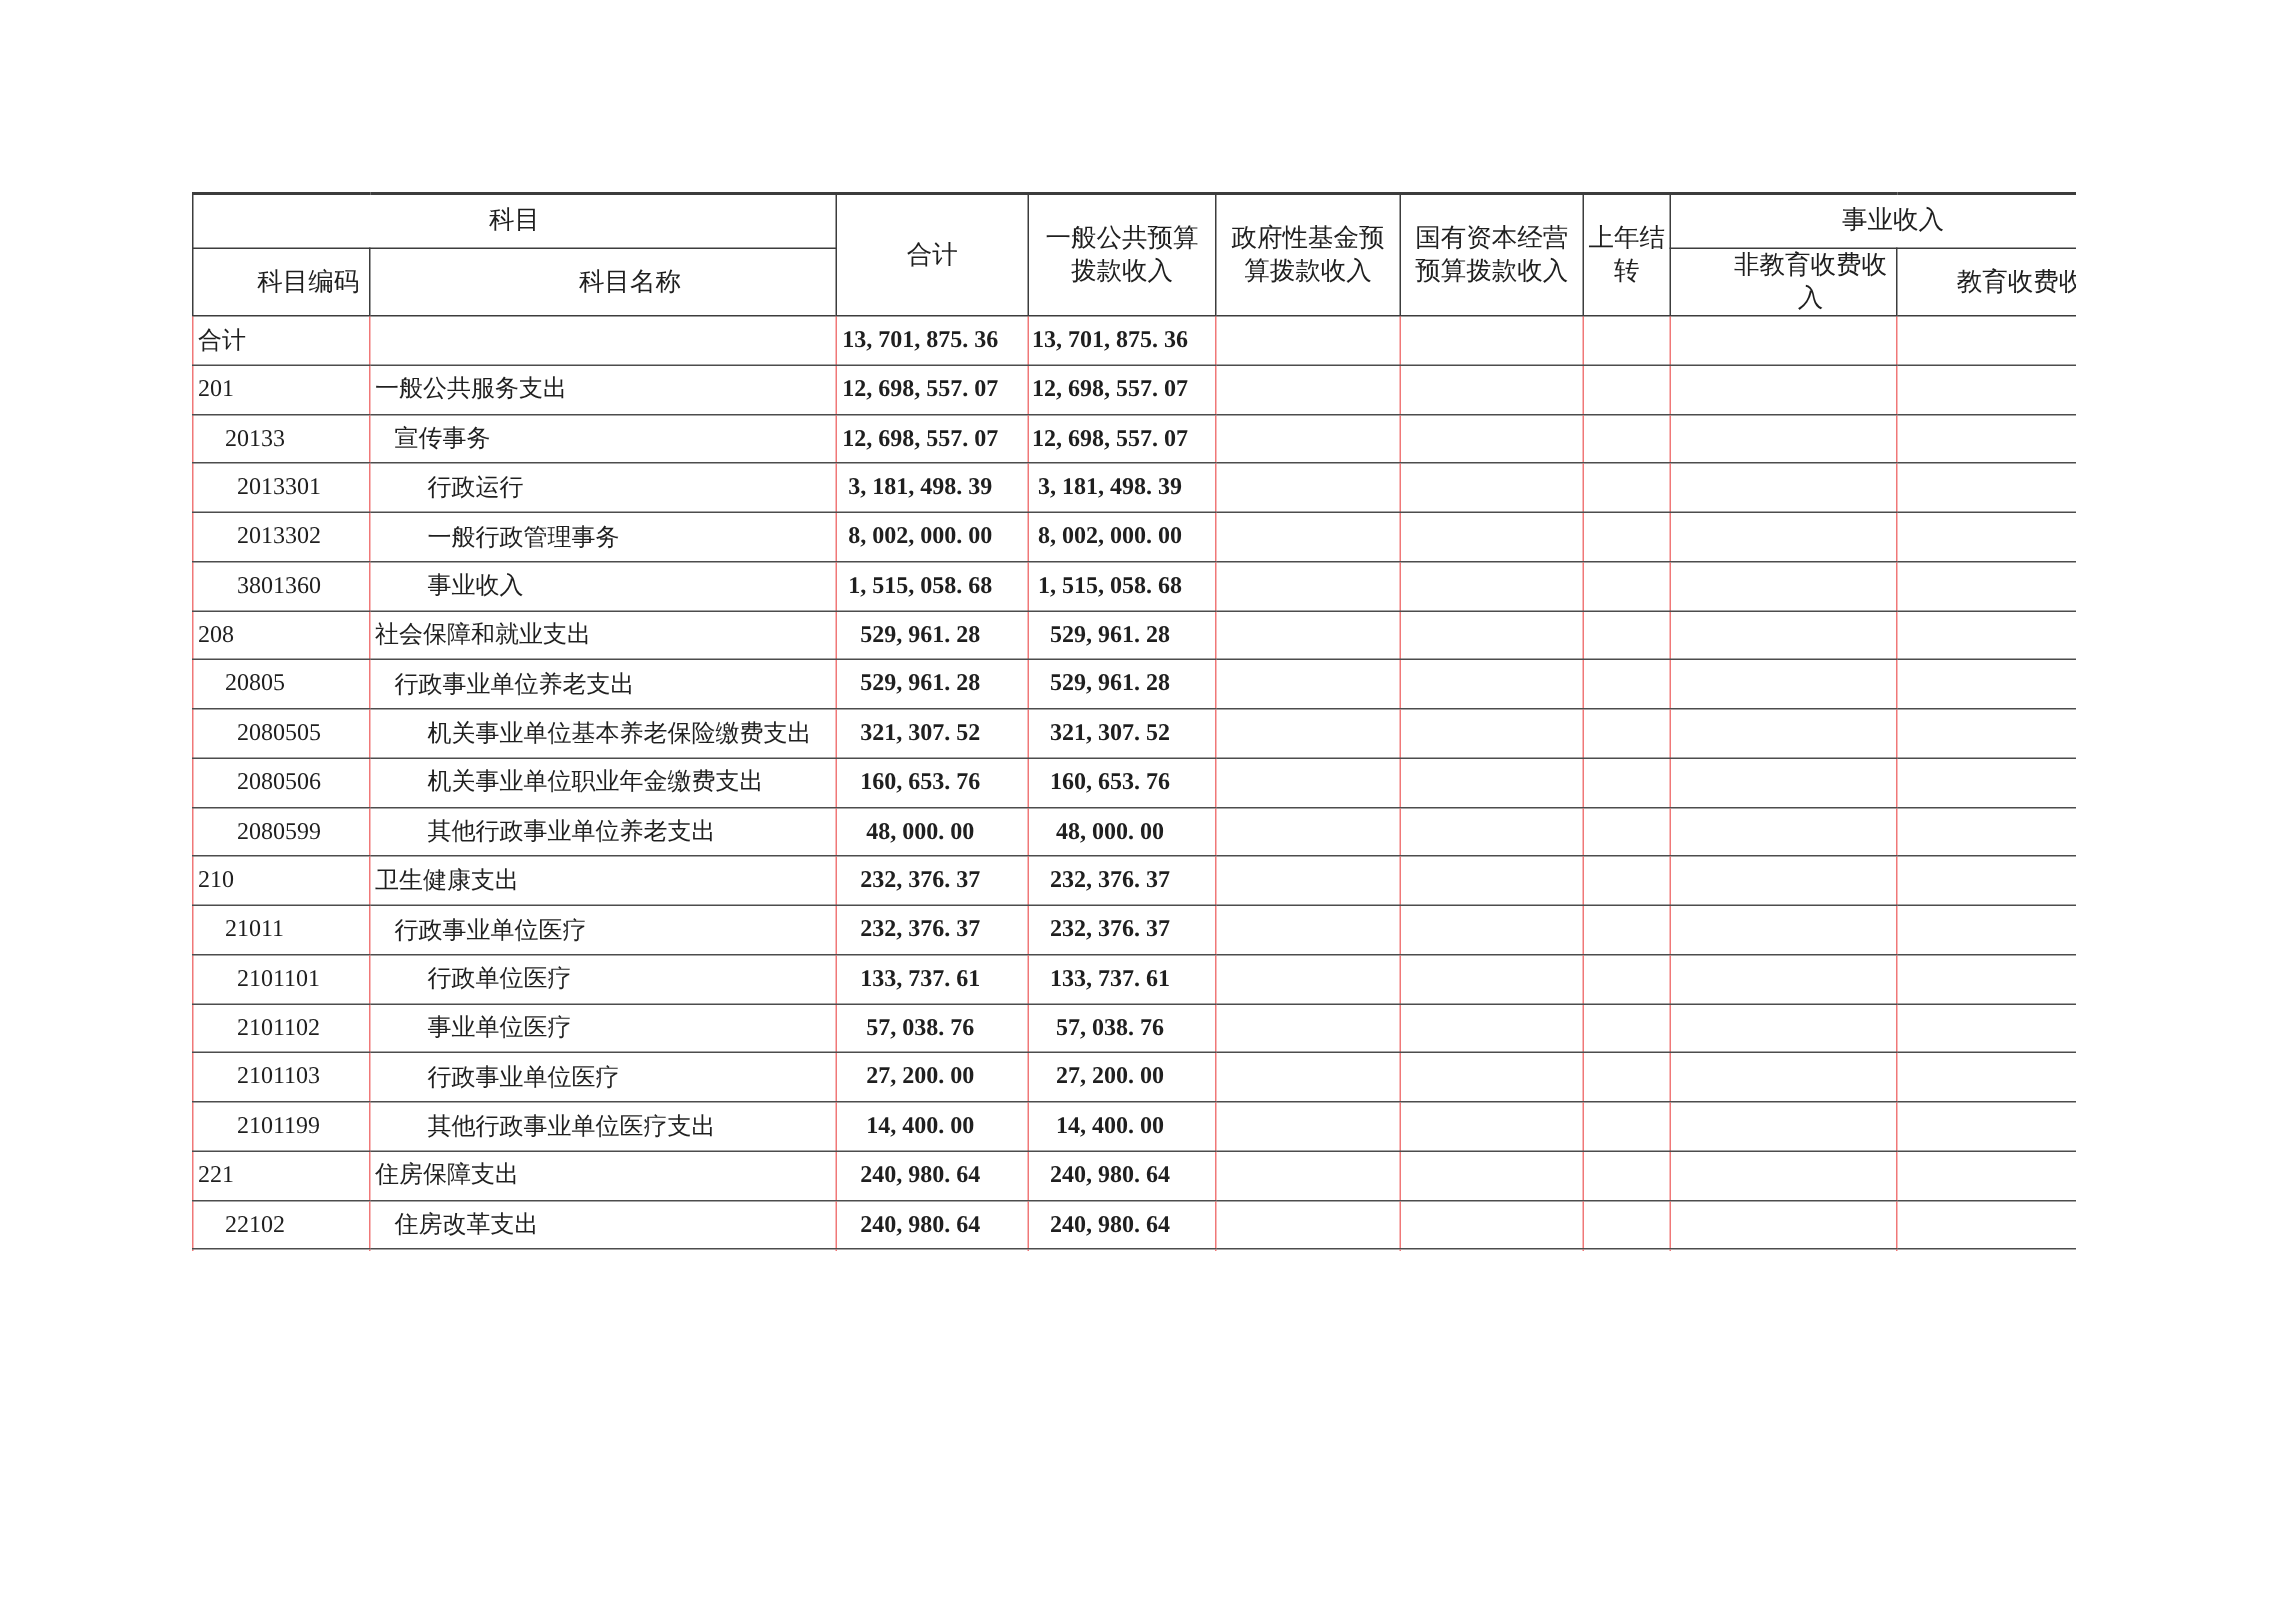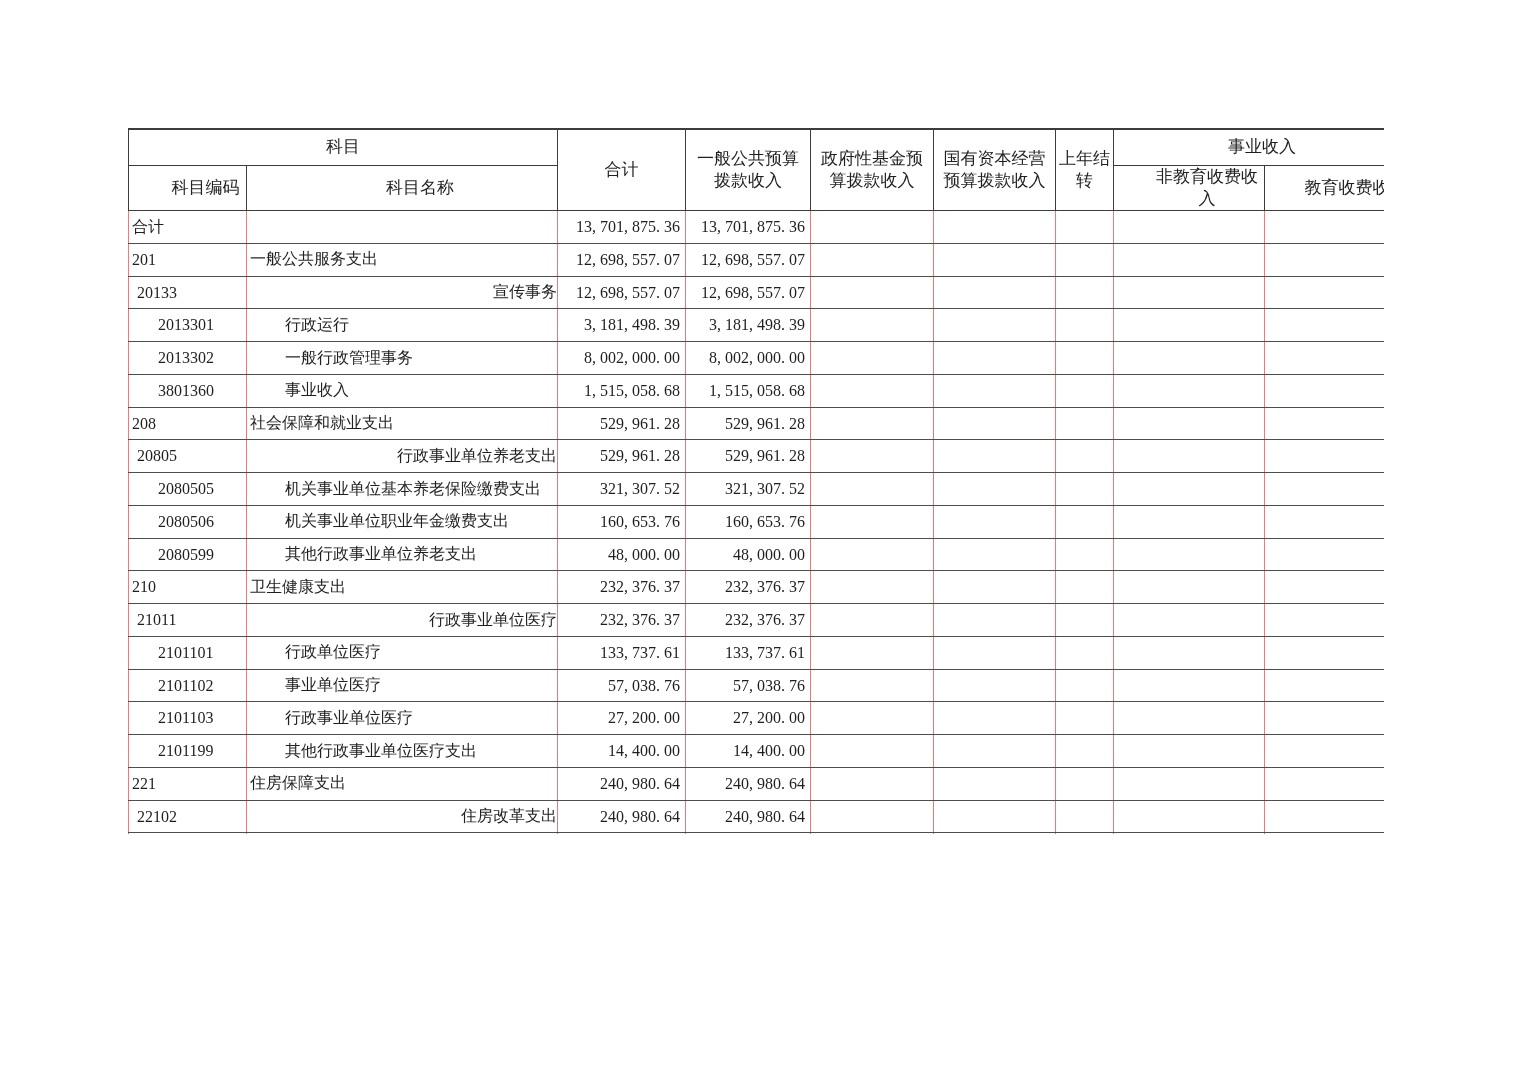--- a/index.html
+++ b/index.html
@@ -34,26 +34,26 @@
   
   tbody td {
     height:31.75px; padding:0; overflow:hidden; white-space:nowrap;
     font-size:16px;
     border-top:1px solid #4d4d4d; border-bottom:1px solid #4d4d4d;
     border-left:1px solid #f07878; border-right:1px solid #f07878;
   }
   tbody td:nth-child(11) { border-left-color:#3c3c3c; }
   tbody tr:last-child td { border-bottom-color:#f07878; }
   tbody tr:last-child td:nth-child(-n+4) { border-bottom-color:#4d4d4d; }
-  tbody td.num { text-align:right; padding-right:5px; }
+  tbody td.num { text-align:center; padding-right:16px;font-weight:bold; }
   td.code.lvl0, td.code.lvl1 { padding-left:3px; }
-  td.code.lvl2 { padding-left:8px; }
+  td.code.lvl2 { padding-left:21px; }
   td.code.lvl3 { padding-left:29px;margin-top:36px; }
   td.name.lvl0, td.name.lvl1 { padding-left:3px; }
-  td.name.lvl2 { padding-left:28px;text-align:right; }
+  td.name.lvl2 { padding-left:16px; }
   td.name.lvl3 { padding-left:38px; }
 </style>
 </head>
 <body>
 
 <div class="table-clip">
   <table class="budget">
     <colgroup>
       <col style="width:118px">
         <col style="width:311px">

